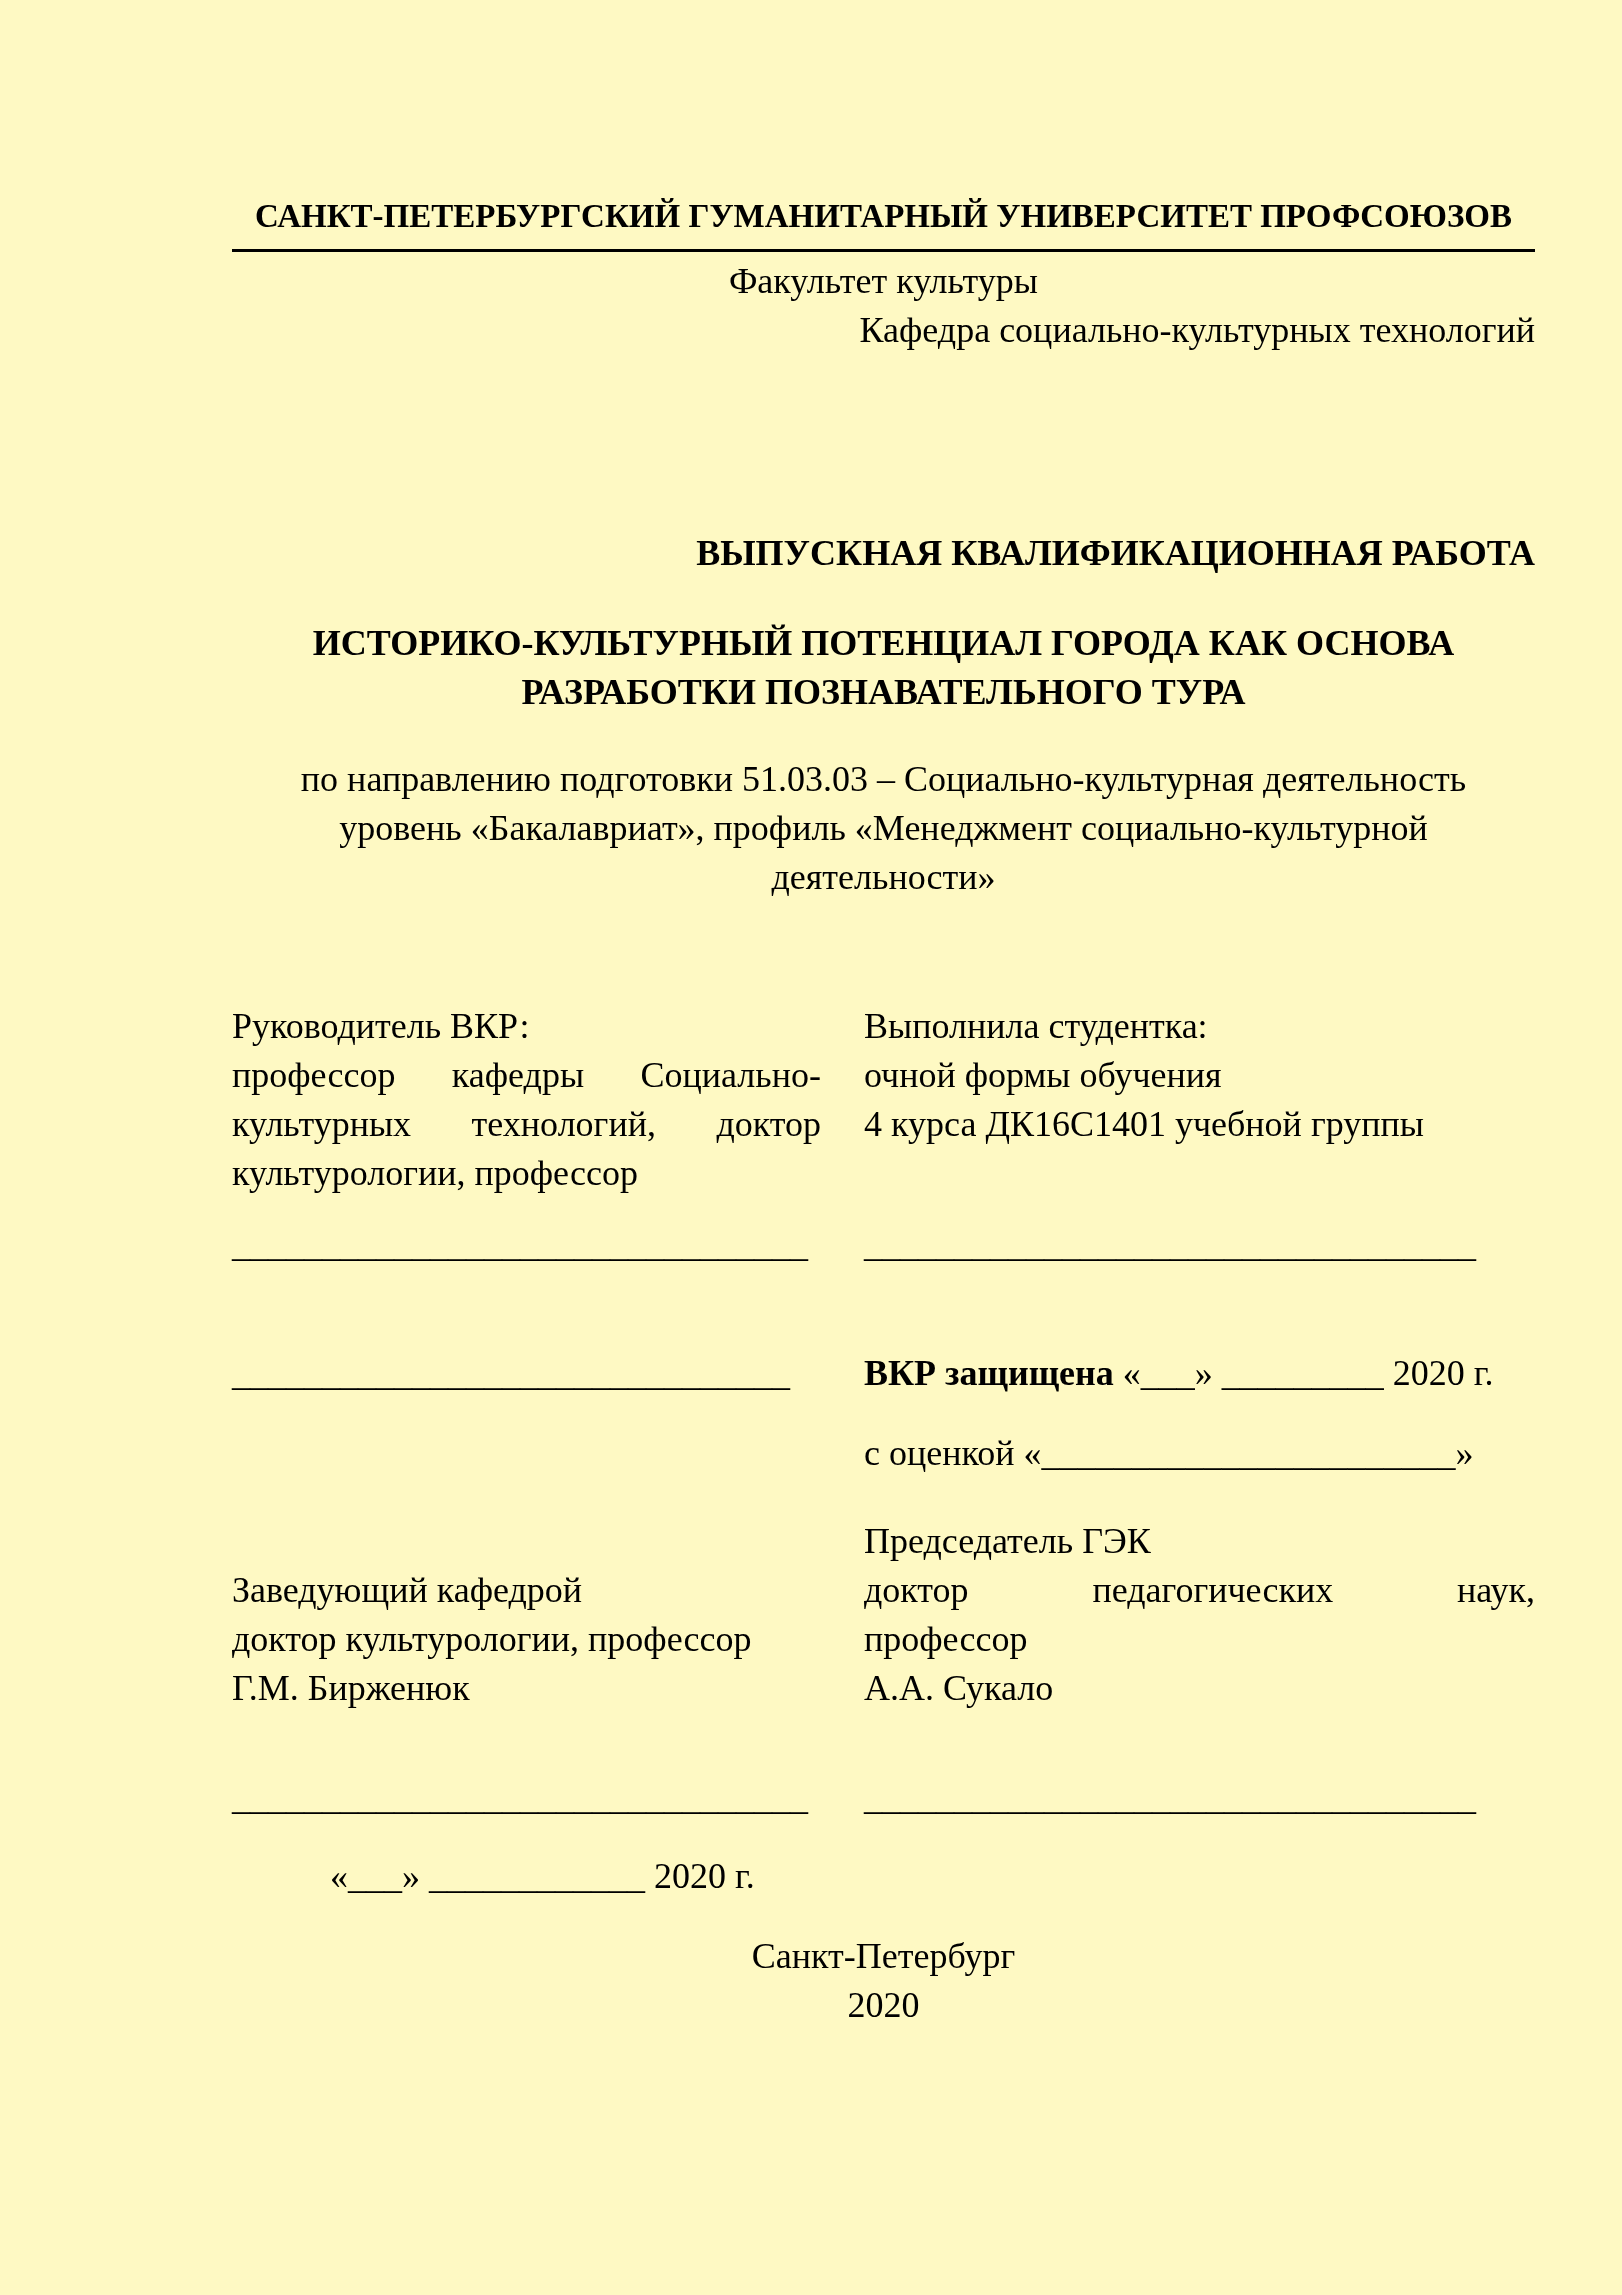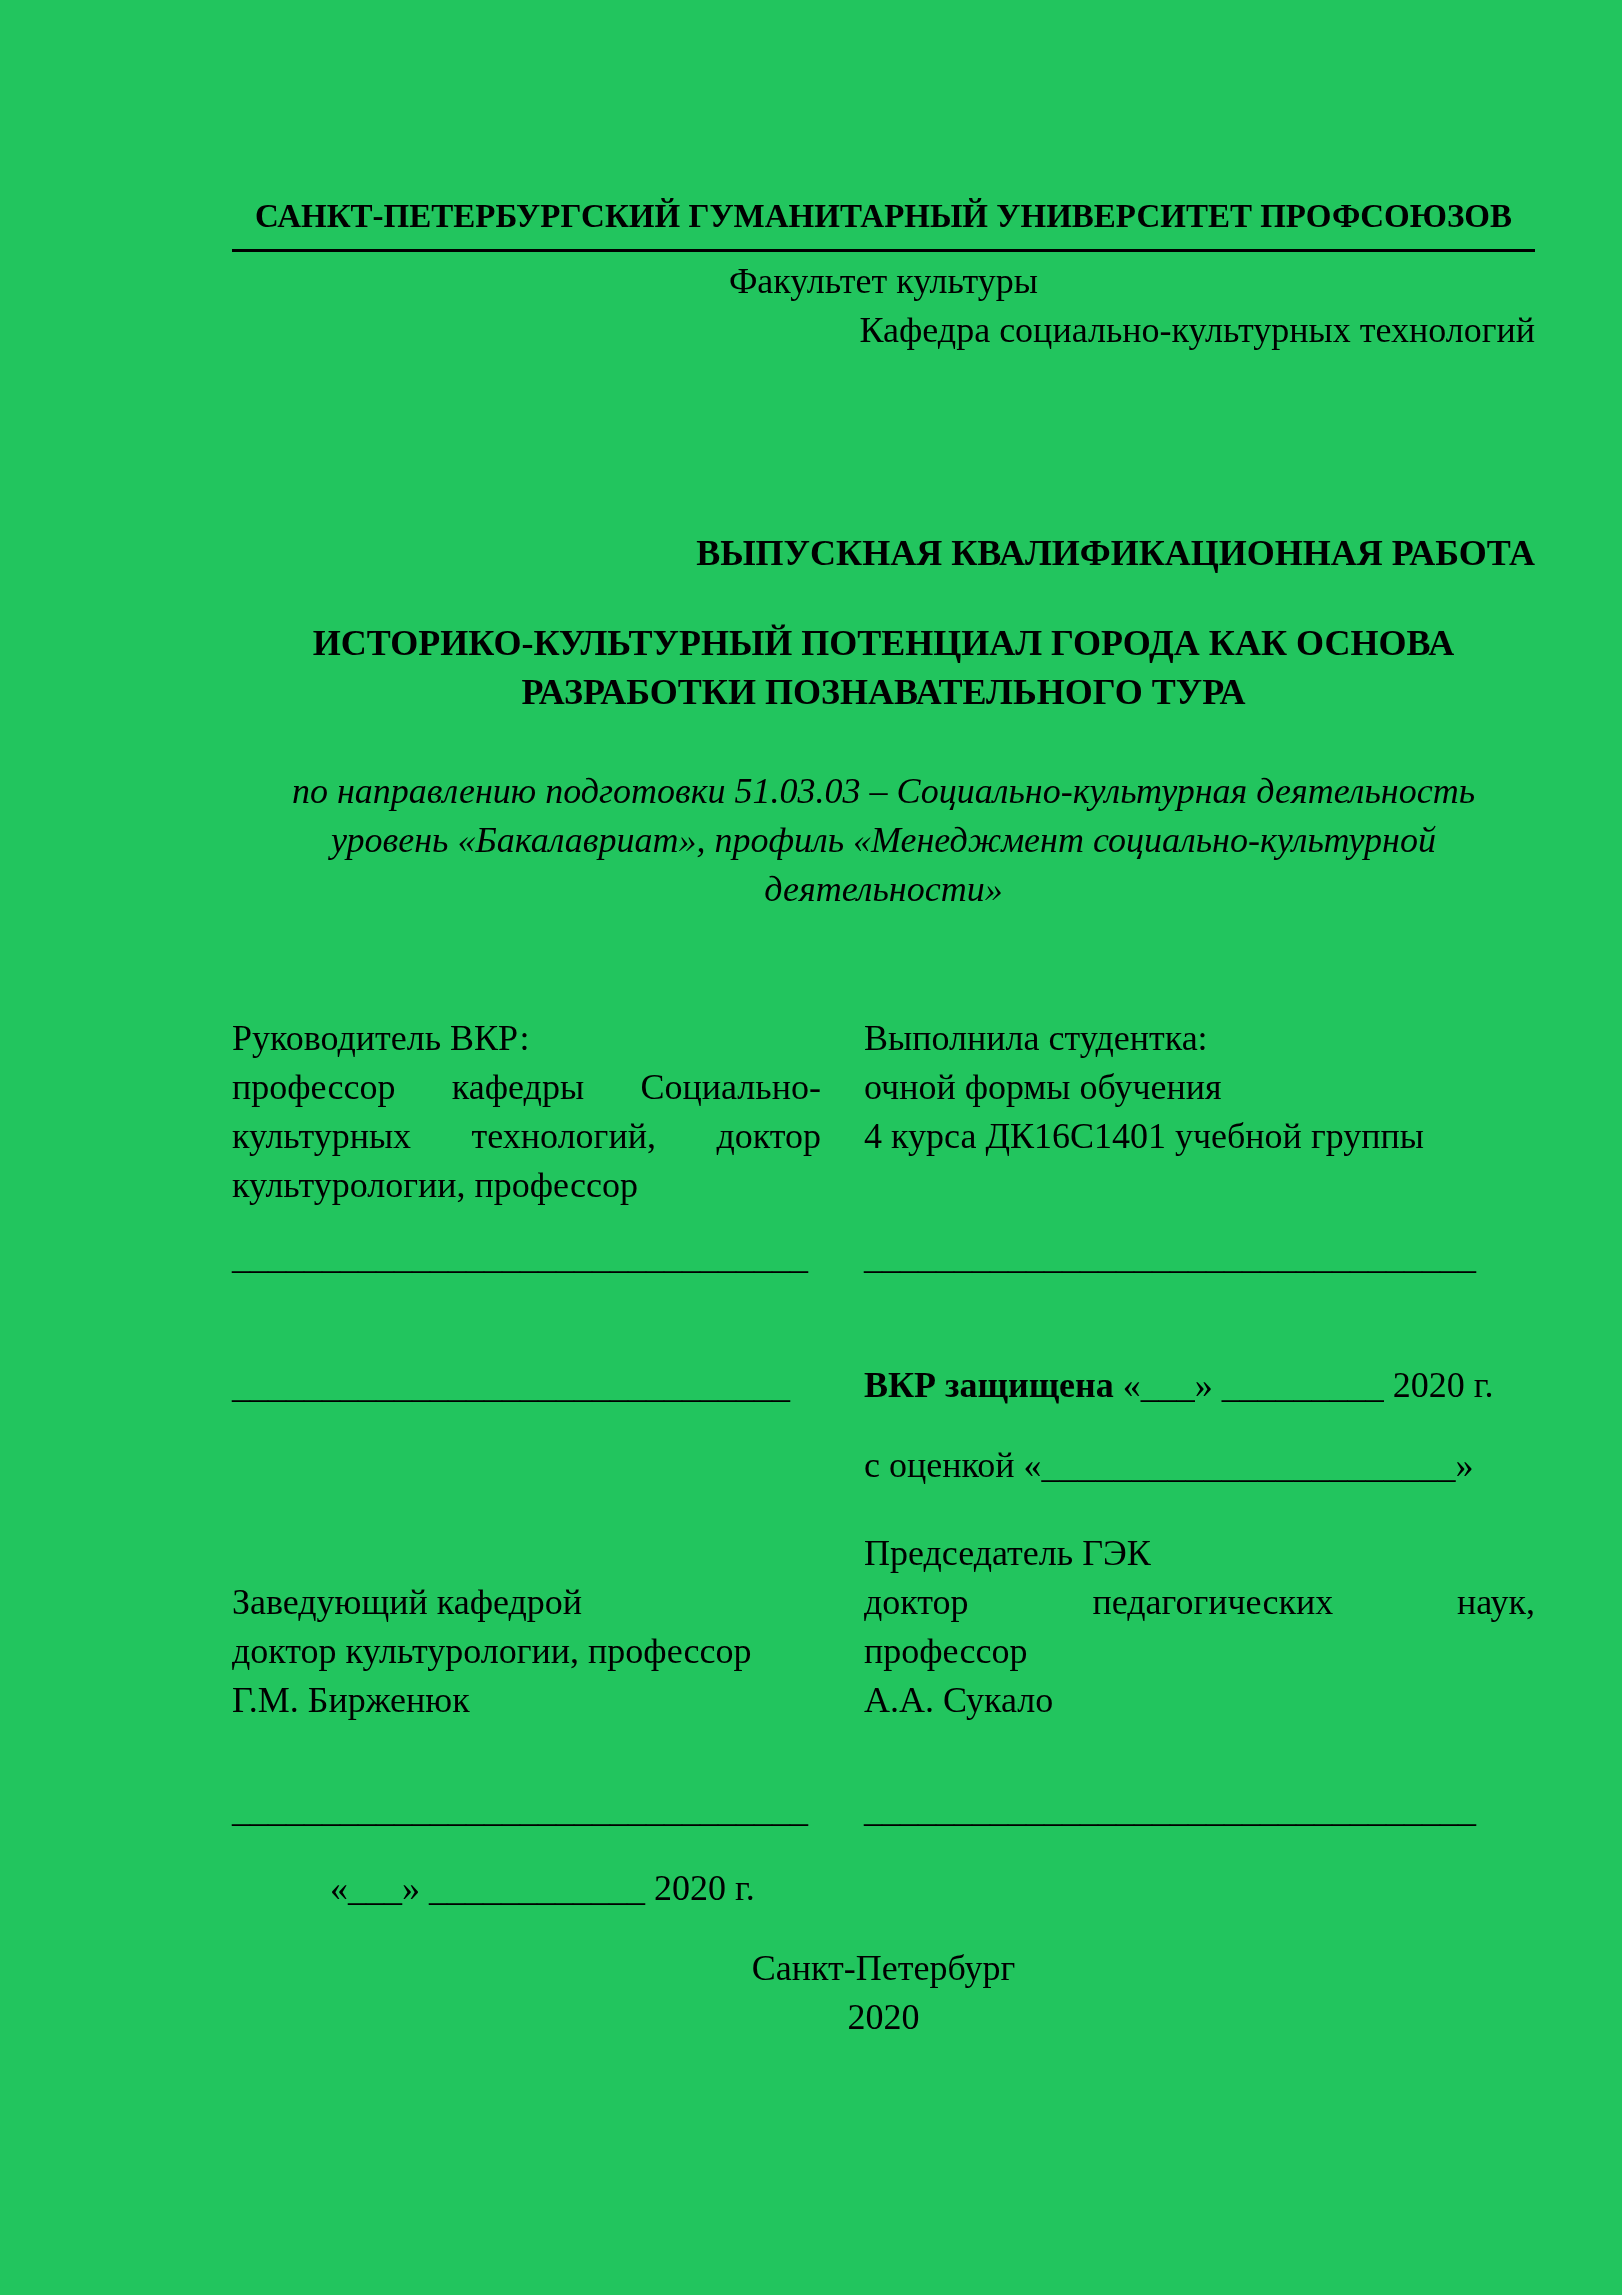--- a/index.html
+++ b/index.html
@@ -1,20 +1,20 @@
 <!DOCTYPE html>
 <html style="font-size:12.6px"><head>
 <meta charset="utf-8">
 <style>
   html, body { margin:0; padding:0; background:#ffffff; }
   .page{
     position:relative;
     width:1623px;
     height:2295px;
-    background:#22c55e;
+    background:#fef9c3;
     color:#000000;
     font-family:"Liberation Serif","DejaVu Serif",serif;
     font-size:36px;
     line-height:49px;
     box-sizing:border-box;
     padding:192px 88px 0 232px;
     overflow:hidden;
   }
   .bold{ font-weight:bold; }
 
@@ -31,21 +31,21 @@
   .work-type{
     margin-top:174px;
     text-align:right;
     font-weight:bold;
   }
   .thesis-title{
     margin-top:41px;
     text-align:center;
     font-weight:bold;
   }
-  .program{ margin-top:50px; text-align:center;font-style:italic; }
+  .program{ margin-top:38px; text-align:center; }
 
   .cols{
     display:flex;
     align-items:stretch;
   }
   .col-left{
     width:589px;
     flex:0 0 589px;
     display:flex;
     flex-direction:column;

